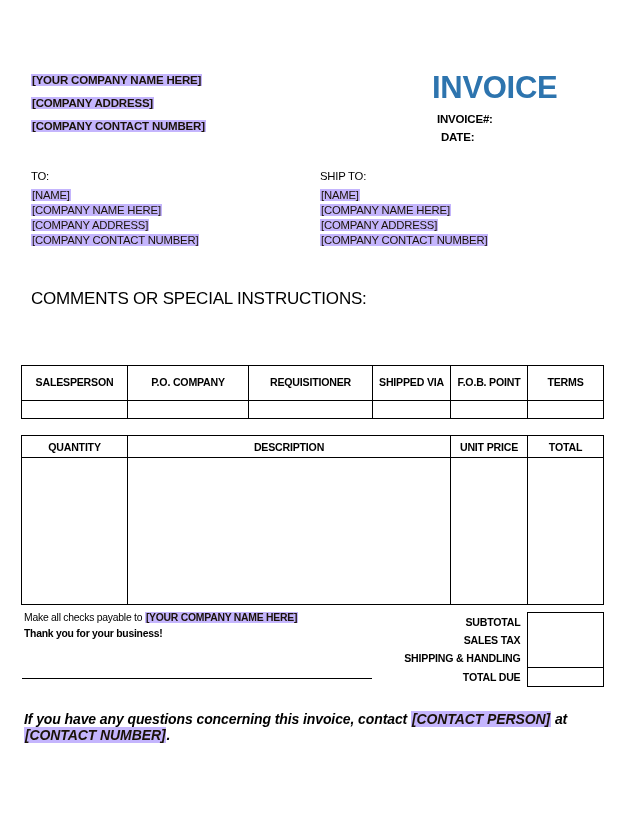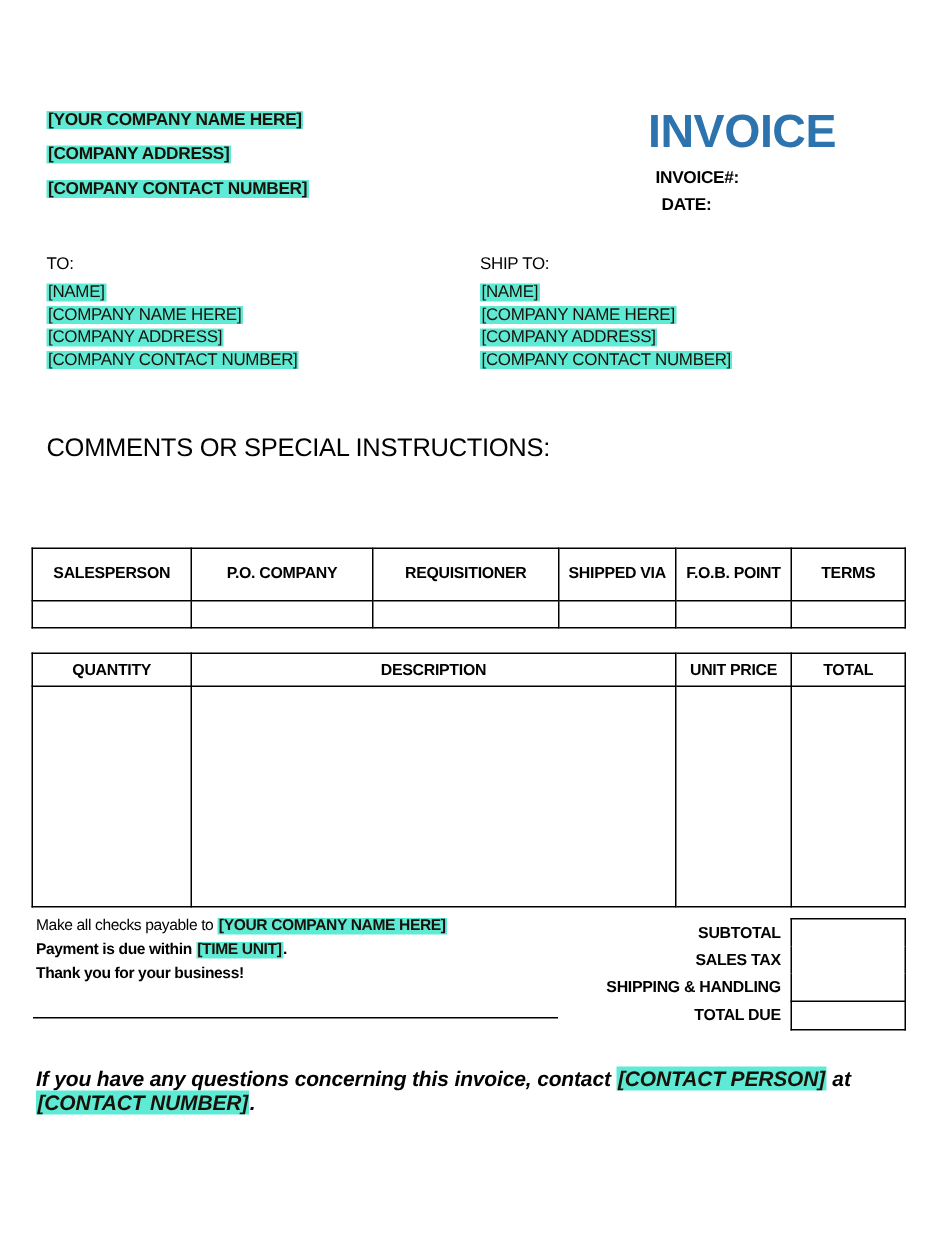--- a/index.html
+++ b/index.html
@@ -19,21 +19,21 @@
   .page {
     position: absolute;
     left: 0; top: 0;
     width: 631px;
     height: 825px;
     background: #ffffff;
   }
 
   
   .ph {
-    background: #5eead4;
+    background: #c4b5fd;
     color: #1a1208;
     padding: 0 1px;
     white-space: nowrap;
   }
 
   
   .company-block {
     position: absolute;
     left: 31px;
     top: 74px;
@@ -278,21 +278,20 @@
       <td class="body"></td>
       <td class="body"></td>
       <td class="body"></td>
       <td class="body"></td>
     </tr>
   </tbody>
     </table>
 
   <div class="paynote">
     <div class="l1"><span>Make all checks payable to </span><span class="ph">[YOUR COMPANY NAME HERE]</span></div>
-    <div class="l2"><span>Payment is due within </span><span class="ph">[TIME UNIT]</span><span>.</span></div>
     <div class="l3">Thank you for your business!</div>
   </div>
 
   <table id="totals">
     <colgroup>
         <col style="width:152px">
         <col style="width:76px">
       </colgroup>
     <tbody>
         <tr class="first">

